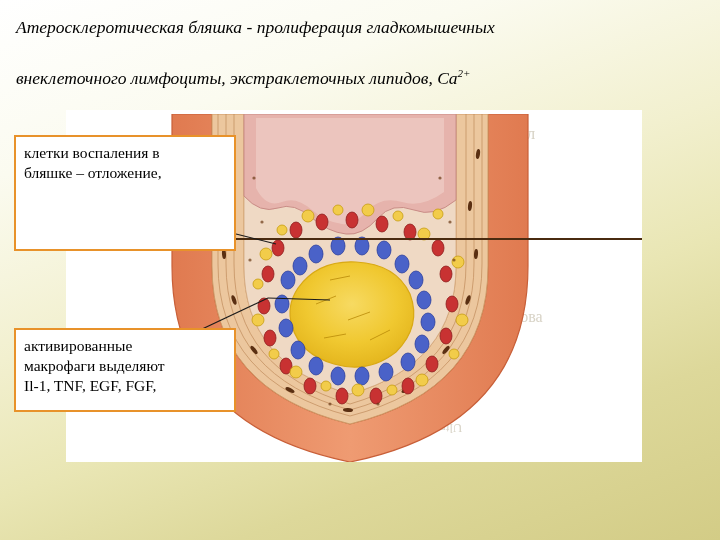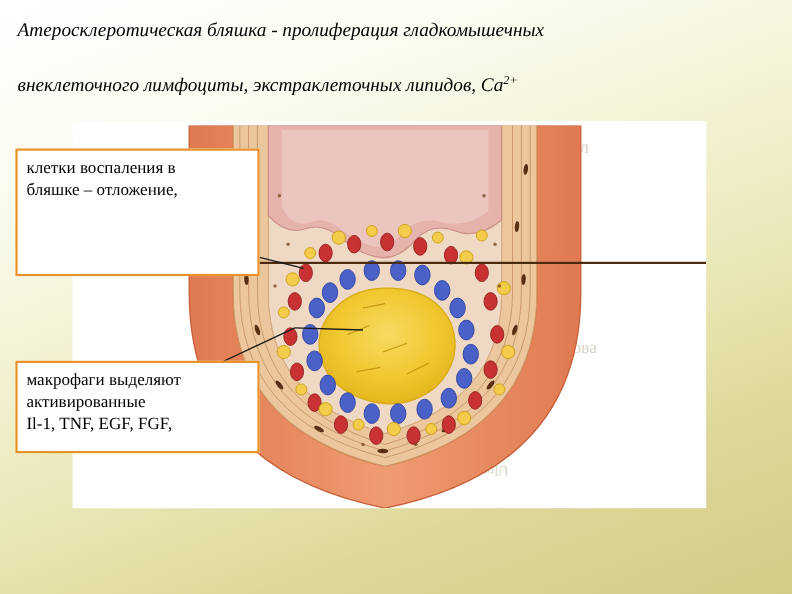--- a/index.html
+++ b/index.html
@@ -264,18 +264,18 @@
     <line x1="200" y1="330" x2="268" y2="298" stroke="#1a1a1a" stroke-width="1.2"></line>
     <line x1="268" y1="298" x2="330" y2="300" stroke="#1a1a1a" stroke-width="1.2"></line>
   </svg>
 
   <div class="callout" id="callout-1">
     <div>клетки воспаления в</div>
     <div>бляшке – отложение,</div>
   </div>
 
   <div class="callout" id="callout-2">
+    <div>активированные</div>
     <div>макрофаги выделяют</div>
-    <div>активированные</div>
     <div>Il-1, TNF, EGF, FGF,</div>
   </div>
 
 </div>
 
 </body></html>

